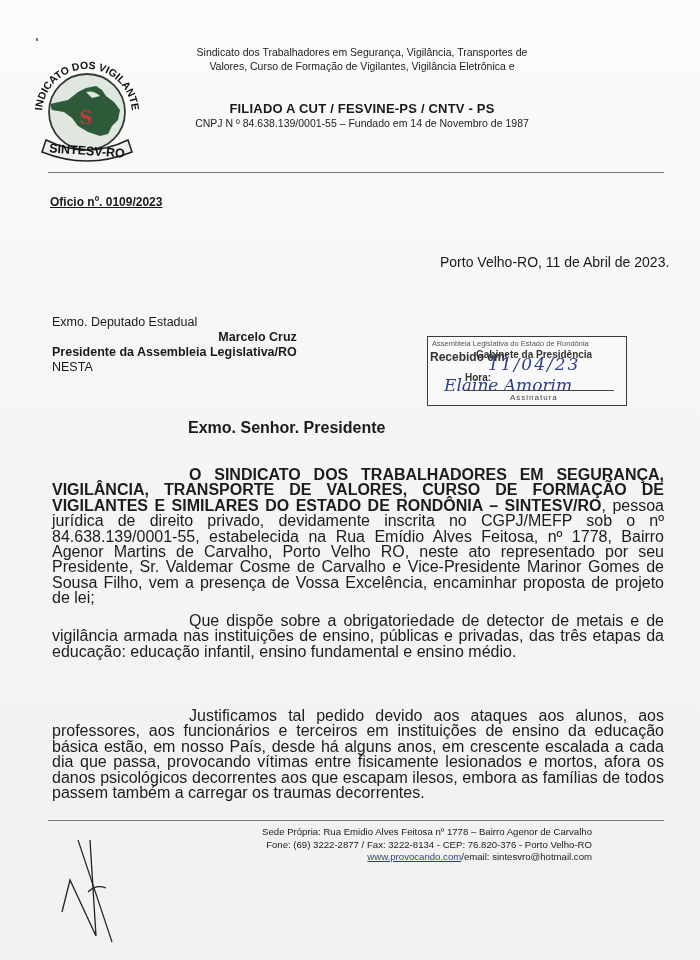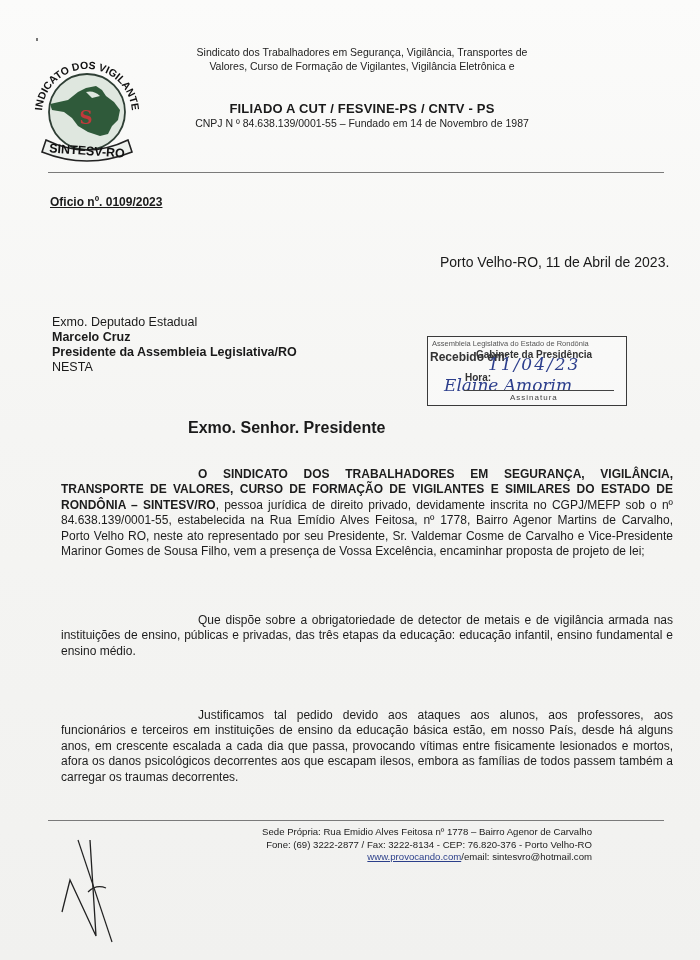--- a/index.html
+++ b/index.html
@@ -55,28 +55,28 @@
     .stamp .l3 { position: absolute; left: 2px; top: 13px; font-size: 12px; font-weight: bold; color: #333; }
     .stamp .l3v { position: absolute; left: 60px; top: 17px; font-family: "DejaVu Serif", serif; font-size: 17px; color: #2c3e8c; font-style: italic; letter-spacing: 2px; }
     .stamp .l4 { position: absolute; left: 2px; top: 35px; font-size: 10px; font-weight: bold; color: #333; margin-left: 35px; }
     .stamp .sig { position: absolute; left: 16px; top: 38px; font-family: "DejaVu Serif", serif; font-style: italic; font-size: 17px; color: #2c3e8c; }
     .stamp .l5 { position: absolute; left: 82px; top: 56px; font-size: 8px; color: #444; letter-spacing: 1px; }
     .stamp .uline { position: absolute; left: 36px; top: 53px; width: 150px; border-top: 1px solid #444; }
 
     .salutation { left: 188px; top: 419px; font-size: 16px; font-weight: bold; }
 
     .para {
-      left: 52px; width: 612px; font-size: 12px; line-height: 15.4px;
-      text-align: justify; color: #1c1c1c; margin-left: 9px;
+      left: 52px; width: 612px; font-size: 16px; line-height: 15.4px;
+      text-align: justify; color: #1c1c1c;
     }
     .p1 { top: 467px; }
     .p2 { top: 613px; }
     .p3 { top: 708px; }
     .indent { display: inline-block; width: 137px; }
-    .b { font-weight: bold; }
+    .b { font-weight: bold; text-align: right; }
 
     .hr-bottom {
       left: 48px; top: 820px; width: 616px; height: 0;
       border-top: 1.5px solid #7a7a7a;
     }
     .footer {
       left: 180px; top: 826px; width: 412px;
       font-size: 9.6px; line-height: 12.5px; text-align: right; color: #222;
     }
     .footer a { color: #2b3f8a; text-decoration: underline; }

